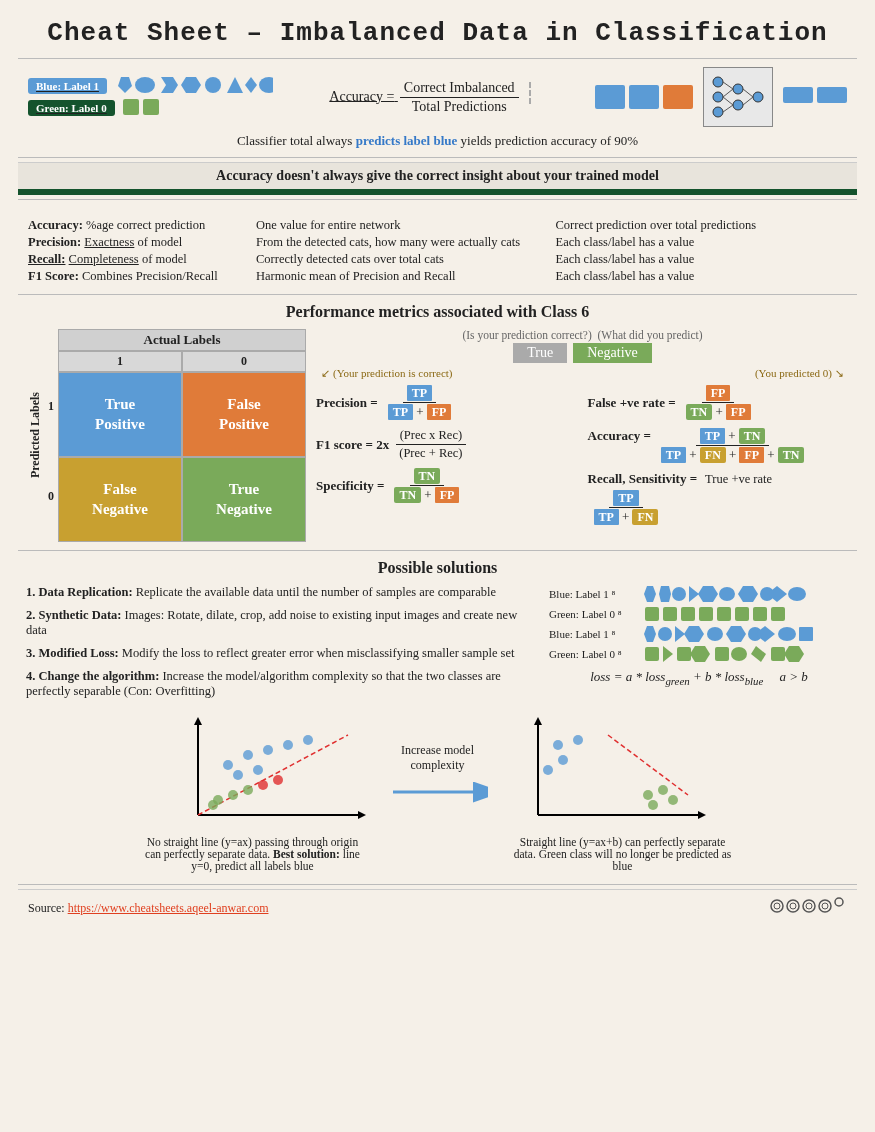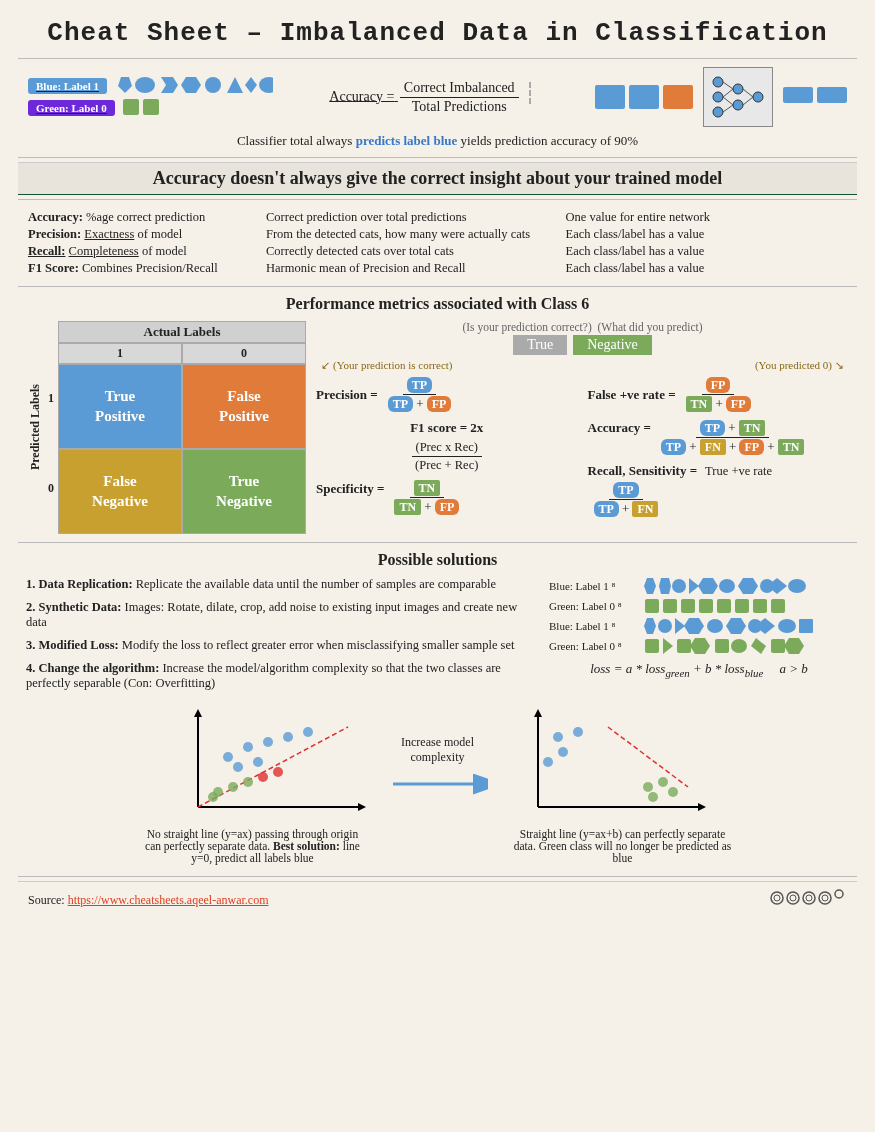--- a/index.html
+++ b/index.html
@@ -49,21 +49,21 @@
       gap: 6px;
     }
     .label-pill-box {
       padding: 2px 8px;
       border-radius: 3px;
       font-size: 11px;
       color: white;
       font-weight: bold;
     }
     .pill-blue { background: #5b9bd5; }
-    .pill-green { background: #6d28d9; }
+    .pill-green { background: #14532d; }
     .label-shapes {
       display: flex;
       gap: 3px;
       align-items: center;
     }
 
     .accuracy-formula {
       text-align: center;
       font-size: 14px;
     }
@@ -101,23 +101,23 @@
       text-align: center;
       font-size: 13px;
       padding: 2px 0 4px 0;
     }
     .highlight-blue { color: #3579c8; font-weight: bold; }
 
     
     .insight-banner {
       background: #e8e4dc;
       border-top: 1px solid #ccc;
-      border-bottom: 1px solid #14532d;
+      border-bottom: 6px solid #14532d;
       text-align: center;
-      font-size: 18px;
+      font-size: 14px;
       font-weight: bold;
       padding: 5px 0;
       font-family: Georgia, serif;
     }
 
     
     .perf-section-title {
       text-align: center;
       font-size: 16px;
       font-weight: bold;
@@ -173,29 +173,29 @@
       border-bottom: 1.5px solid #222;
       padding: 0 4px 1px 4px;
     }
     .frac .den {
       padding: 1px 4px 0 4px;
     }
     .tp-box {
       background: #5b9bd5;
       color: white;
       padding: 1px 5px;
-      border-radius: 6px;
+      border-radius: 1px;
       font-size: 12px;
       font-weight: bold;
     }
     .fp-box {
       background: #e07b39;
       color: white;
       padding: 1px 5px;
-      border-radius: 6px;
+      border-radius: 1px;
       font-size: 12px;
       font-weight: bold;
     }
     .tn-box {
       background: #7aaa5a;
       color: white;
       padding: 1px 5px;
       border-radius: 2px;
       font-size: 12px;
       font-weight: bold;
@@ -382,25 +382,25 @@
     <span class="highlight-blue">predicts label blue</span>
     <span>yields prediction accuracy of 90%</span>
   </div>
 
   <hr class="section-divider">
 
   <div class="insight-banner">Accuracy doesn't always give the correct insight about your trained model</div>
   <hr class="section-divider">
 
   <div style="padding: 6px 10px; font-size: 12.5px;">
-    <div style="display:grid; grid-template-columns: 220px 1fr 1fr; gap: 2px 18px;">
+    <div style="display:grid; grid-template-columns: 220px 1fr 1fr; gap: 2px 8px; margin-top: 8px;">
 
       <div><strong>Accuracy:</strong> %age correct prediction</div>
+      <div>One value for entire network</div>
       <div>Correct prediction over total predictions</div>
-      <div>One value for entire network</div>
 
       <div><strong>Precision:</strong> <span class="underline">Exactness</span> of model</div>
       <div>From the detected cats, how many were actually cats</div>
       <div>Each class/label has a value</div>
 
       <div><strong><span class="underline">Recall:</span></strong> <span class="underline">Completeness</span> of model</div>
       <div>Correctly detected cats over total cats</div>
       <div>Each class/label has a value</div>
 
       <div><strong>F1 Score:</strong> Combines Precision/Recall</div>
@@ -464,29 +464,29 @@
         <div>
 
           <div style="margin-bottom:8px; display:flex; align-items:center; gap:4px; flex-wrap:wrap;">
             <span class="formula-label">Precision =</span>
             <span class="frac">
               <span class="num"><span class="tp-box">TP</span></span>
               <span class="den"><span class="tp-box">TP</span> <span class="plus-text">+</span> <span class="fp-box">FP</span></span>
             </span>
           </div>
 
-          <div style="margin-bottom:8px; display:flex; align-items:center; gap:4px; flex-wrap:wrap;flex-direction:column;">
+          <div style="margin-bottom:8px; display:flex; align-items:center; gap:4px; flex-wrap:wrap;">
             <span class="formula-label">F1 score = 2x</span>
             <span class="frac">
               <span class="num">(Prec x Rec)</span>
               <span class="den">(Prec + Rec)</span>
             </span>
           </div>
 
-          <div style="margin-bottom:8px; display:flex; gap:4px; flex-wrap:wrap;">
+          <div style="margin-bottom:8px; display:flex; align-items:center; gap:4px; flex-wrap:wrap;">
             <span class="formula-label">Specificity =</span>
             <span class="frac">
               <span class="num"><span class="tn-box">TN</span></span>
               <span class="den"><span class="tn-box">TN</span> <span class="plus-text">+</span> <span class="fp-box">FP</span></span>
             </span>
           </div>
         </div>
 
         <div>
 

